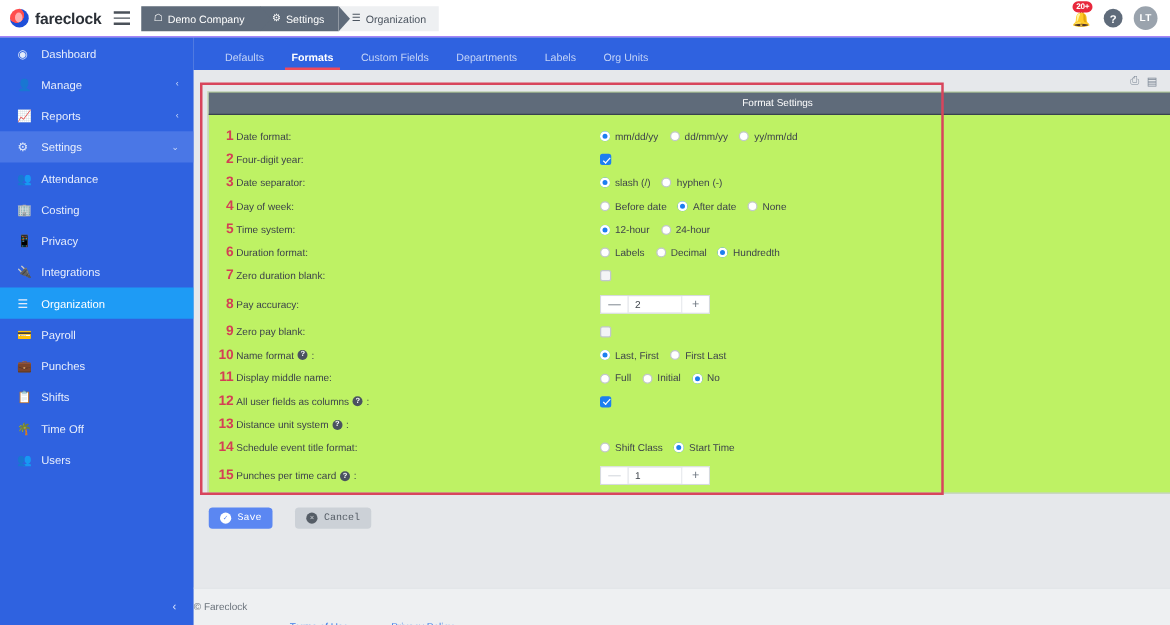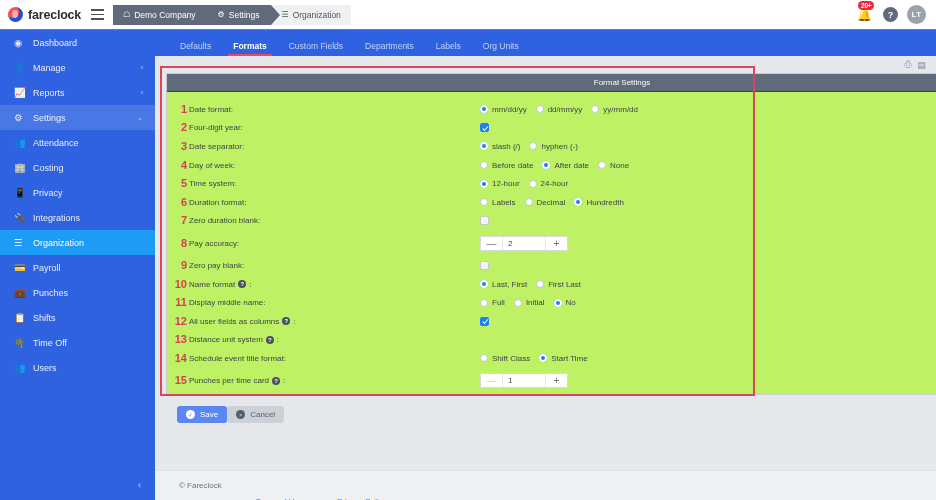--- a/index.html
+++ b/index.html
@@ -161,39 +161,39 @@
     width: 21px; height: 100%; display: flex; align-items: center; justify-content: center;
     font-size: 10px; color: #6d7680; cursor: pointer; background: #fff;
   }
   .stepper .sbtn.dim { color: #cdd2d8; }
   .stepper .sval {
     width: 44px; height: 100%; border-left: 1px solid #e3e6ea; border-right: 1px solid #e3e6ea;
     font-size: 8px; color: #3d434a; display: flex; align-items: center; padding-left: 5px;
   }
 
   
-  .btnrow { position: absolute; top: 350px; left: 22px; display: flex; gap: 0; }
+  .btnrow { position: absolute; top: 350px; left: 12px; display: flex; gap: 18px; font-family: Liberation Mono, monospace; }
   .btn {
     display: flex; align-items: center; gap: 5px; height: 17px; padding: 0 9px;
     border-radius: 3px; font-size: 8px; cursor: pointer;
   }
   .btn-save { background: #5b87f2; color: #ffffff; }
   .btn-cancel { background: #ccd1d7; color: #555d66; }
   .btn .bico {
     width: 9px; height: 9px; border-radius: 50%; display: inline-flex;
     align-items: center; justify-content: center; font-size: 6px;
   }
   .btn-save .bico { background: #ffffff; color: #5b87f2; }
   .btn-cancel .bico { background: #555d66; color: #ccd1d7; }
 
   
   .footer {
     position: absolute; bottom: 0; left: 155px; width: 781px; height: 30px;
     background: #eef0f2; border-top: 1px solid #dfe2e6;
-    display: flex; align-items: center; gap: 34px; padding-left: 24px;
+    display: flex; align-items: center; gap: 34px; padding-left: 0;
     font-size: 8px;
   }
   .footer .copy { color: #6b737c; }
   .footer a { color: #3d7de8; text-decoration: none; cursor: pointer; margin-top: 32px; }
 
   
   .annot {
     position: absolute; left: 160px; top: 66px; width: 595px; height: 330px;
     border: 2px solid #d8455c; pointer-events: none; z-index: 30;
   }

